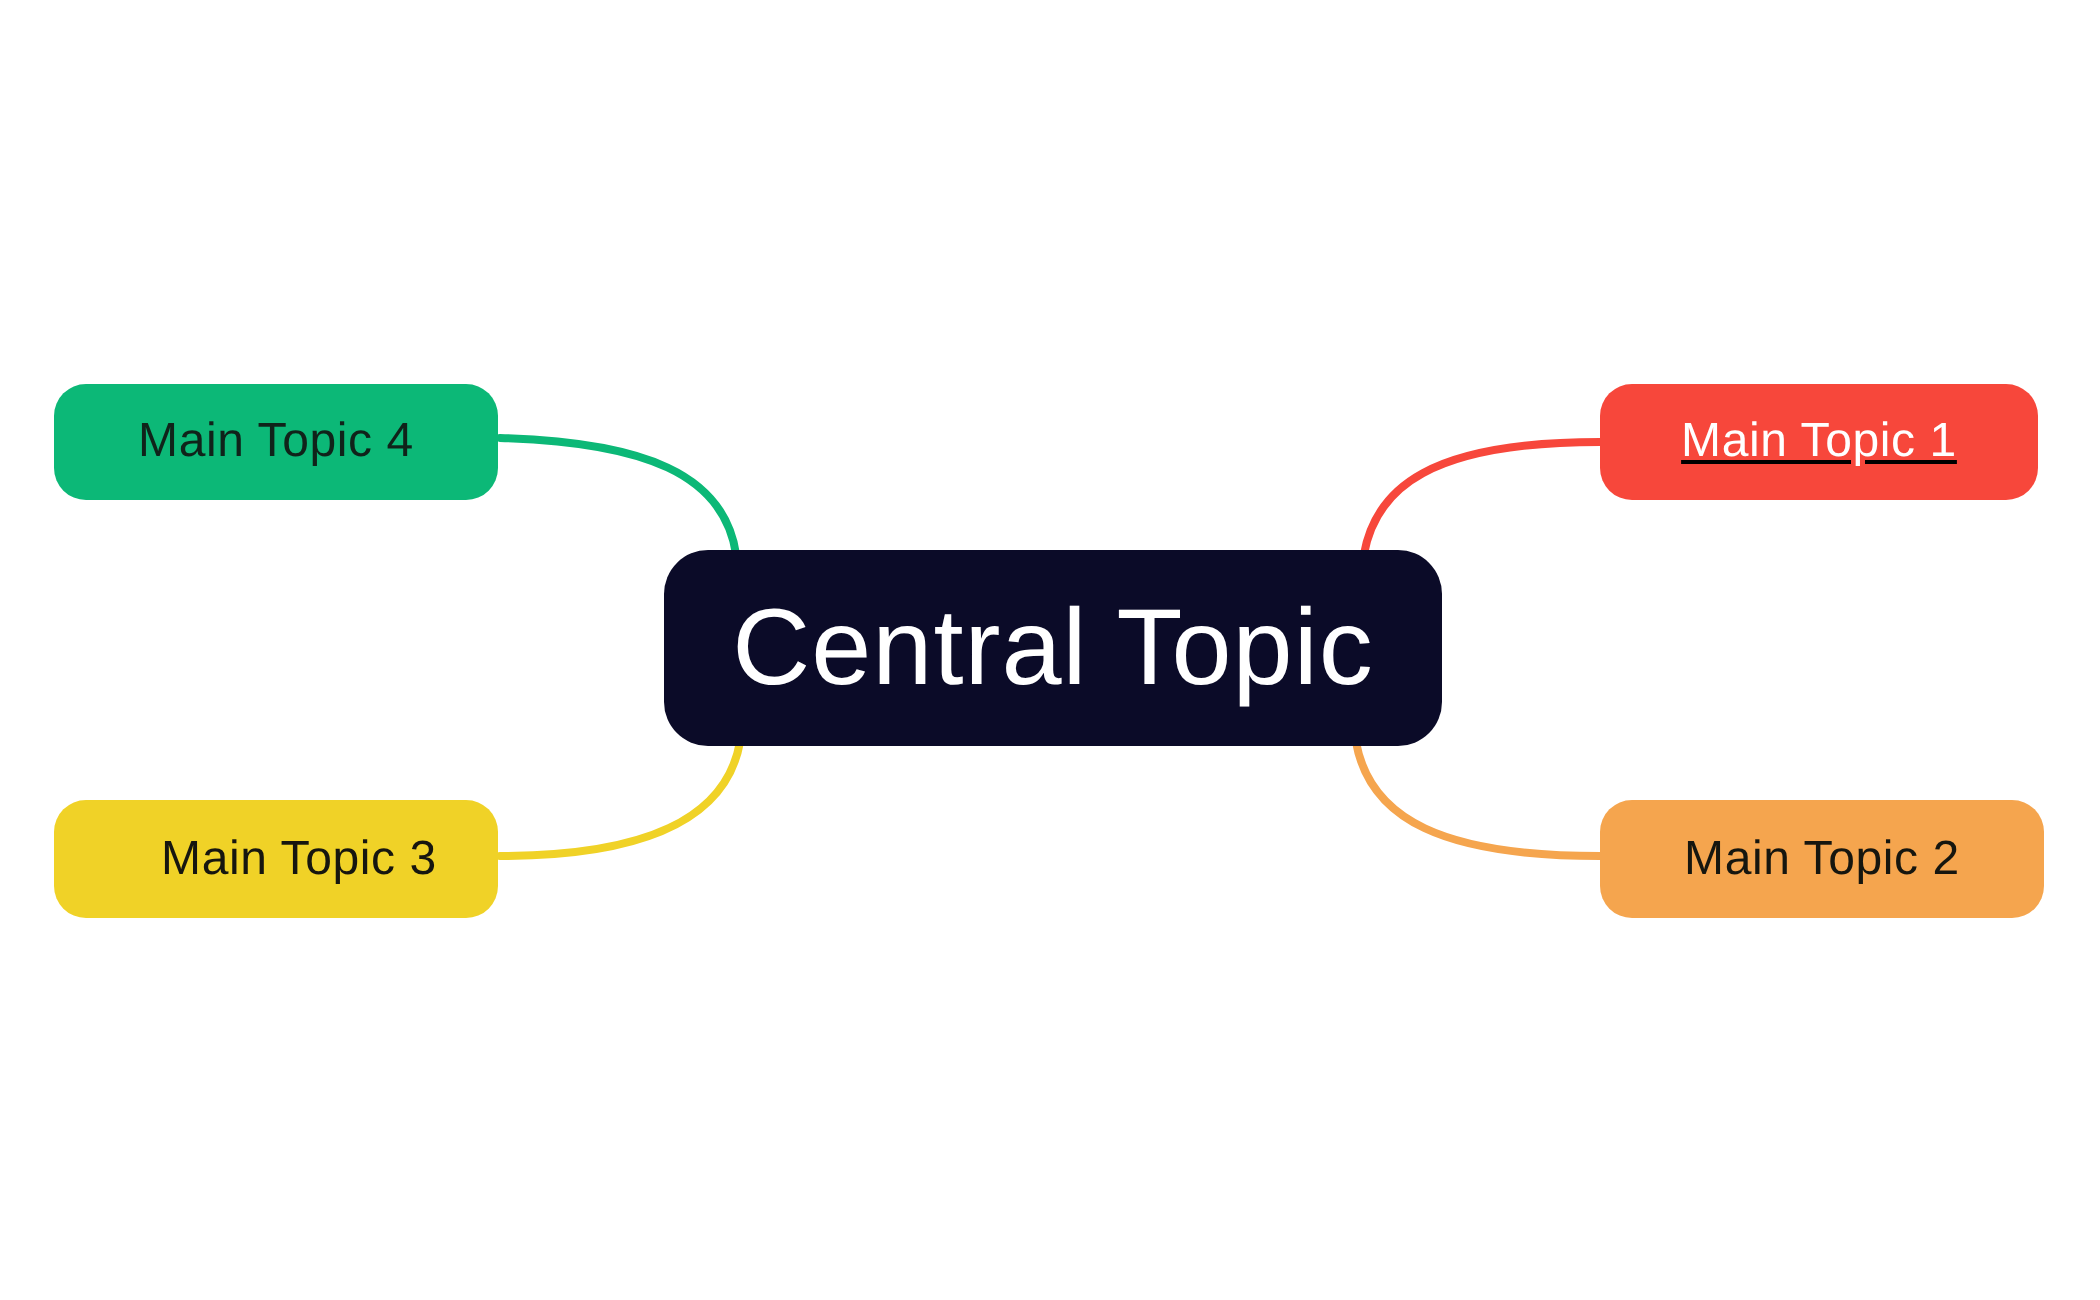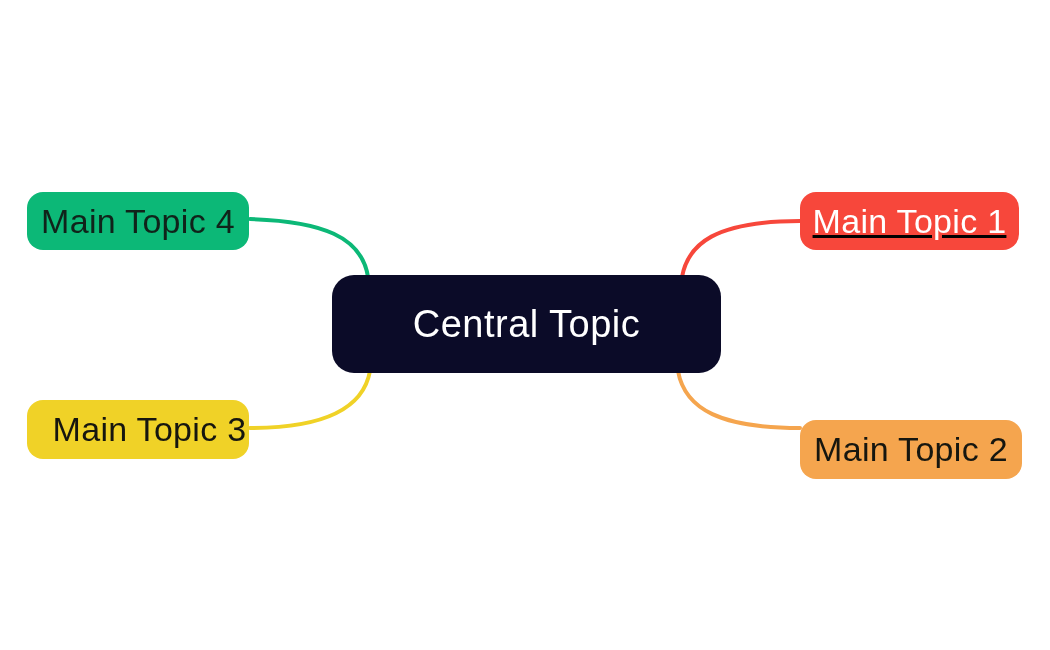--- a/index.html
+++ b/index.html
@@ -27,37 +27,37 @@
     align-items: center;
     justify-content: center;
     cursor: pointer;
   }
   .node-central {
     left: 332px; top: 275px;
     width: 389px; height: 98px;
     border-radius: 22px;
   }
   .node-central .node-label {
-    font-size: 38px;
+    font-size: 54px;
     font-weight: 500;
     letter-spacing: 0.5px;
   }
   .node-main {
     width: 222px; height: 58px;
     border-radius: 16px;
   }
   .node-main .node-label {
-    font-size: 34px;
+    font-size: 24px;
     font-weight: 500;
     letter-spacing: 0.3px;
   }
   .pos-top-left     { left: 27px;  top: 192px; }
   .pos-top-right    { left: 800px; top: 192px; width: 219px; }
   .pos-bottom-left  { left: 27px;  top: 400px; height: 59px; padding-left: 23px; }
-  .pos-bottom-right { left: 800px; top: 420px; height: 59px; }
+  .pos-bottom-right { left: 800px; top: 400px; height: 59px; }
   .node-label { white-space: nowrap; }
 </style>
 </head>
 <body>
 
 <div class="canvas">
 
   <svg class="edges" viewBox="0 0 1050 650" xmlns="http://www.w3.org/2000/svg">
     <path d="M 800 221 C 715 221 688 244 682 277" fill="none" stroke-width="4" stroke-linecap="round" stroke="#f7473b"></path>
     <path d="M 678 371 C 685 410 722 428 800 428" fill="none" stroke-width="4" stroke-linecap="round" stroke="#f5a54e"></path>

